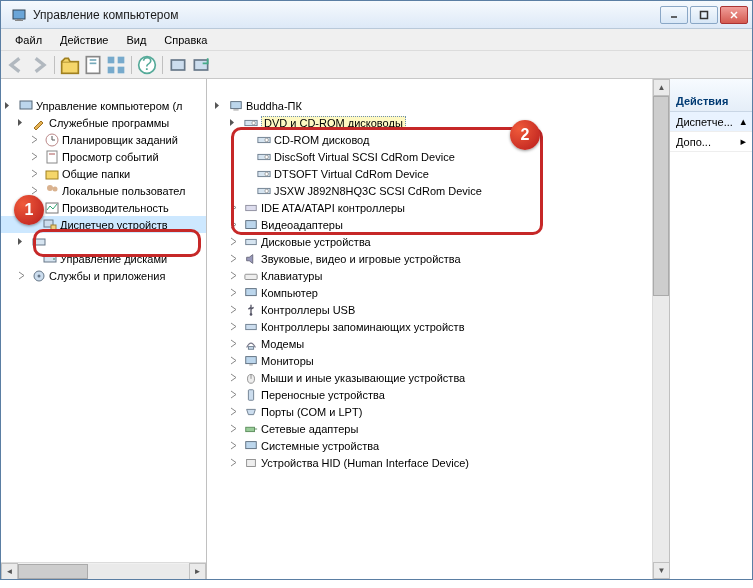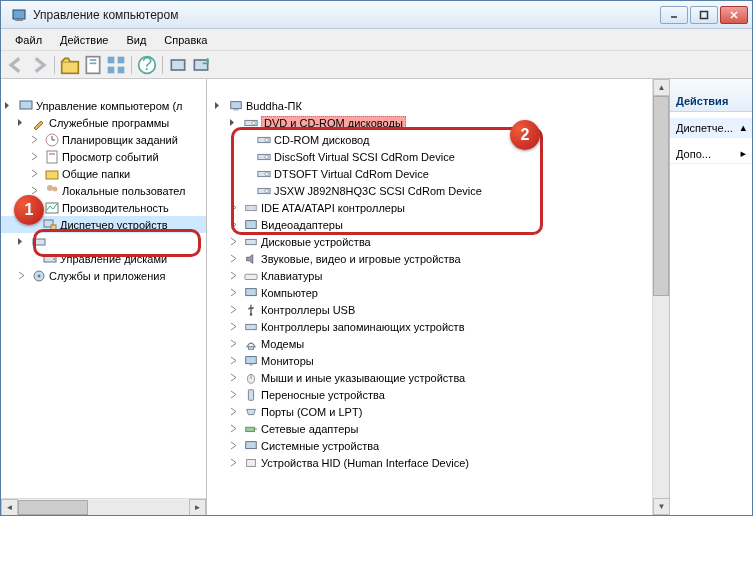--- a/index.html
+++ b/index.html
@@ -1,18 +1,18 @@
 <!DOCTYPE html>
 <html><head>
 <meta charset="utf-8">
 <style>
 * { box-sizing: border-box; margin: 0; padding: 0; font-family: "Segoe UI", Tahoma, sans-serif; font-size: 11px; }
 body { background: #fff; width: 753px; height: 588px; position: relative; overflow: hidden; }
 
-.window { width: 753px; height: 516px; border: 1px solid #5a7ea3; background: #fff; display: flex; flex-direction: column; }
+.window { width: 753px; height: 580px; border: 1px solid #5a7ea3; background: #fff; display: flex; flex-direction: column; }
 
 .titlebar { height: 28px; background: linear-gradient(#f5f9fd, #dde9f7); display: flex; align-items: center; padding: 0 4px; border-bottom: 1px solid #b9c9d9; }
 .titlebar .app-icon { width: 16px; height: 16px; margin: 0 6px; }
 .titlebar .title { flex: 1; color: #1a1a1a; font-size: 12px; }
 .winbtns { display: flex; gap: 2px; }
 .winbtn { width: 28px; height: 18px; border: 1px solid #8aa7c6; background: linear-gradient(#f3f8fd, #d8e7f6); border-radius: 2px; display: flex; align-items: center; justify-content: center; cursor: pointer; }
 .winbtn.close { background: linear-gradient(#f09e99, #d45a50); border-color: #a33; color: #fff; }
 .winbtn svg { width: 10px; height: 10px; }
 
 .menubar { height: 22px; display: flex; align-items: center; padding: 0 6px; gap: 2px; background: #f0f0f0; border-bottom: 1px solid #dcdcdc; }
@@ -30,34 +30,34 @@
 .pane.left { width: 206px; border-right: 1px solid #c0c0c0; }
 .pane.center { flex: 1; position: relative; border-right: 1px solid #c0c0c0; }
 .pane.right { width: 82px; }
 
 .tree { flex: 1; overflow: auto; padding: 18px 0; color: #000; }
 .node { display: flex; align-items: center; height: 17px; padding-right: 4px; white-space: nowrap; cursor: default; }
 .node .exp { width: 11px; height: 11px; margin: 0 2px; display: inline-flex; align-items: center; justify-content: center; }
 .node .exp svg { width: 9px; height: 9px; }
 .node .icon { width: 16px; height: 16px; margin: 0 2px; display: inline-flex; align-items: center; justify-content: center; }
 .node.selected { background: #cde8ff; }
-.node.boxed > .label { border: 1px dotted #6a8db5; background: #fca5a5; padding: 0 2px; }
+.node.boxed > .label { border: 1px dotted #6a8db5; background: #fef9c3; padding: 0 2px; }
 .indent { display: inline-block; height: 1px; }
 
 .hscroll { height: 17px; background: #f0f0f0; border-top: 1px solid #dcdcdc; display: flex; align-items: center; }
 .hscroll .track { flex: 1; height: 15px; background: #eaeaea; position: relative; }
 .hscroll .thumb { position: absolute; left: 0; width: 70px; height: 15px; background: #cdcdcd; border: 1px solid #aaa; }
 .hscroll .arrow, .vscroll .arrow { width: 17px; height: 17px; background: #eaeaea; border: 1px solid #c0c0c0; display: flex; align-items: center; justify-content: center; font-size: 8px; color: #555; }
 
 .vscroll { position: absolute; right: 0; top: 0; bottom: 0; width: 17px; background: #f0f0f0; border-left: 1px solid #dcdcdc; display: flex; flex-direction: column; }
 .vscroll .vtrack { flex: 1; background: #eaeaea; position: relative; }
 .vscroll .vthumb { position: absolute; top: 0; left: 0; right: 0; height: 200px; background: #cdcdcd; border: 1px solid #aaa; }
 
 .right-header { height: 20px; background: linear-gradient(#f7fbff, #e5eef8); border-bottom: 1px solid #c9d6e5; padding: 16px 6px; font-weight: bold; color: #003a73; }
-.right-item { padding: 3px 6px; border-bottom: 1px solid #eee; cursor: pointer; display: flex; align-items: center; justify-content: space-between; margin-top: 6px; }
+.right-item { padding: 3px 6px; border-bottom: 1px solid #eee; cursor: pointer; display: flex; align-items: center; justify-content: space-between; }
 .right-item.sel { background: #e9f3ff; }
 
 .callout { position: absolute; border: 3px solid #c62828; border-radius: 10px; pointer-events: none; }
 .badge { position: absolute; width: 30px; height: 30px; border-radius: 50%; background: radial-gradient(circle at 30% 30%, #ef5a3a, #b91c1c); color: #fff; font-size: 16px; font-weight: bold; display: flex; align-items: center; justify-content: center; box-shadow: 0 1px 3px rgba(0,0,0,.4); pointer-events: none; }
 
 .dev-icon { width: 14px; height: 14px; }
 </style>
 </head>
 <body>
 

